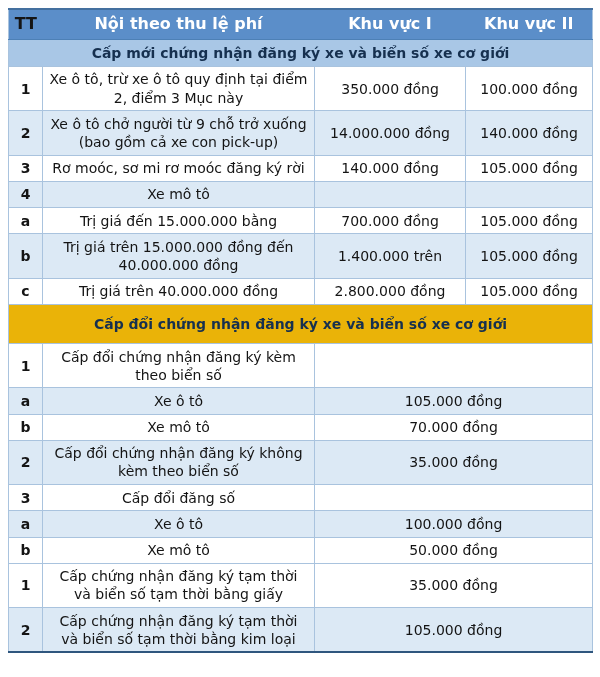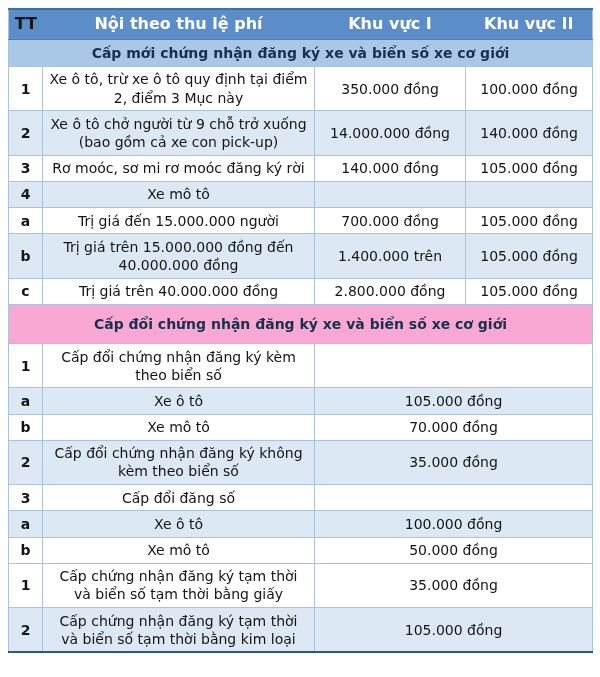--- a/index.html
+++ b/index.html
@@ -58,21 +58,21 @@
   tr.shade td { background: #dce9f5; }
 
   tr.section td {
     background: #a9c7e6;
     color: #16304f;
     font-weight: bold;
     font-size: 14px;
     padding: 4px 6px;
   }
   tr.section.section-dark td {
-    background: #f9a8d4;
+    background: #eab308;
     padding-top: 10px;
     padding-bottom: 10px;
   }
   td.tt { font-weight: bold; }
 </style>
 </head>
 <body>
 
 <div class="page">
   <table class="fee-table">
@@ -113,21 +113,21 @@
           <td>105.000 đồng</td>
         </tr>
         <tr class="shade">
           <td class="tt">4</td>
           <td>Xe mô tô</td>
           <td></td>
           <td></td>
         </tr>
         <tr class="">
           <td class="tt">a</td>
-          <td>Trị giá đến 15.000.000 người</td>
+          <td>Trị giá đến 15.000.000 bằng</td>
           <td>700.000 đồng</td>
           <td>105.000 đồng</td>
         </tr>
         <tr class="shade">
           <td class="tt">b</td>
           <td>Trị giá trên 15.000.000 đồng đến 40.000.000 đồng</td>
           <td>1.400.000 trên</td>
           <td>105.000 đồng</td>
         </tr>
         <tr class="">

